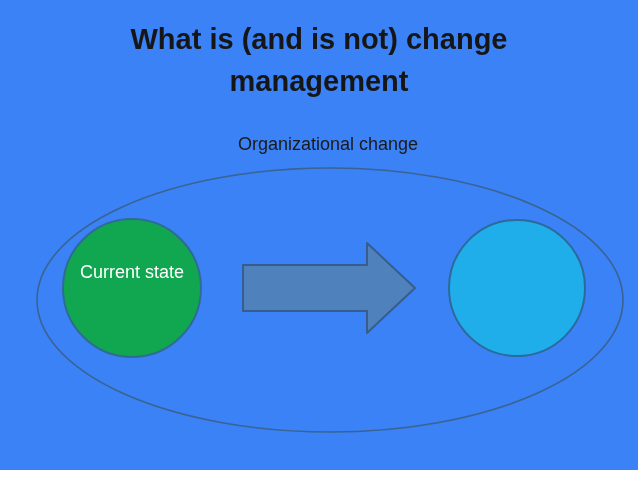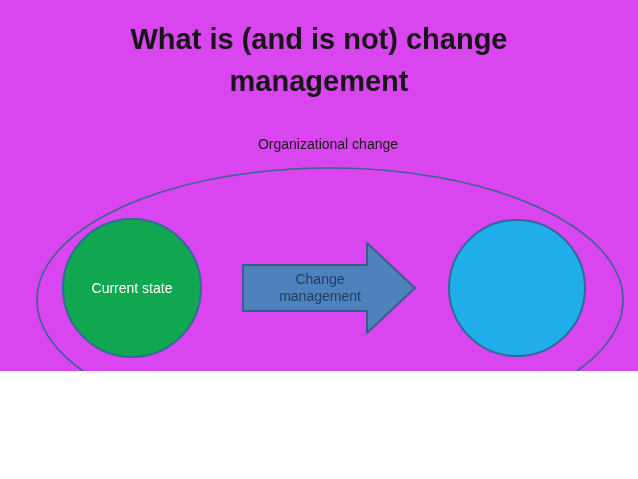--- a/index.html
+++ b/index.html
@@ -4,22 +4,22 @@
 <style>
   html, body {
     margin: 0;
     padding: 0;
     background: #ffffff;
     font-family: "Liberation Sans", sans-serif;
   }
   .slide {
     position: relative;
     width: 638px;
-    height: 371px;
-    background: #d946ef;
+    height: 470px;
+    background: #3b82f6;
     overflow: hidden;
   }
   .slide-title {
     position: absolute;
     left: 89px;
     top: 18px;
     width: 460px;
     text-align: center;
     font-size: 29px;
     font-weight: 700;
@@ -28,32 +28,32 @@
     letter-spacing: 0px;
   }
   .diagram-svg {
     position: absolute;
     left: 0;
     top: 0;
   }
   .shape-label {
     position: absolute;
     text-align: center;
-    font-size: 14px;
+    font-size: 18px;
     line-height: 17px;
   }
   .ellipse-label {
     left: 228px;
     top: 136px;
     width: 200px;
     color: #1a1a1a;
   }
   .current-label {
     left: 52px;
-    top: 280px;
+    top: 264px;
     width: 160px;
     color: #ffffff;
   }
   .desired-label {
     left: 437px;
     top: 280px;
     width: 160px;
     color: #f2fbff;
   }
   .arrow-label {
@@ -74,16 +74,15 @@
     <ellipse cx="330" cy="300" rx="293" ry="132" fill="none" stroke-width="1.6" stroke="#3A6391"></ellipse>
     <polygon points="243,265 367,265 367,243 415,288 367,333 367,311 243,311" stroke-width="2" stroke-linejoin="round" fill="#4F81BD" stroke="#385D8A"></polygon>
     <circle cx="132" cy="288" r="69" stroke-width="2" fill="#11A750" stroke="#2F6C94"></circle>
     <circle cx="517" cy="288" r="68" stroke-width="2" fill="#1FAEE9" stroke="#2C6A9B"></circle>
   </svg>
 
   <div class="shape-label ellipse-label">Organizational change</div>
 
   <div class="shape-label current-label">Current state</div>
 
-  <div class="shape-label arrow-label">Change management</div>
 
 
 </div>
 
 </body></html>

